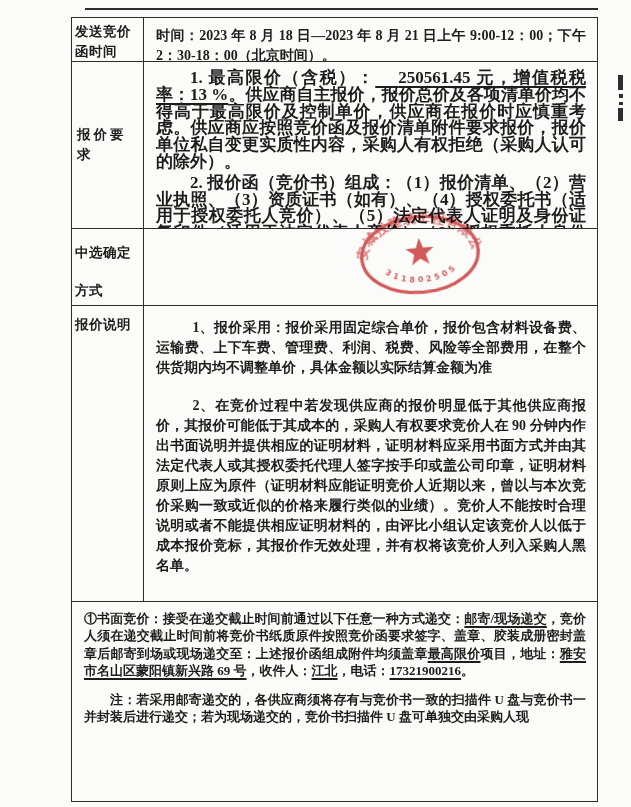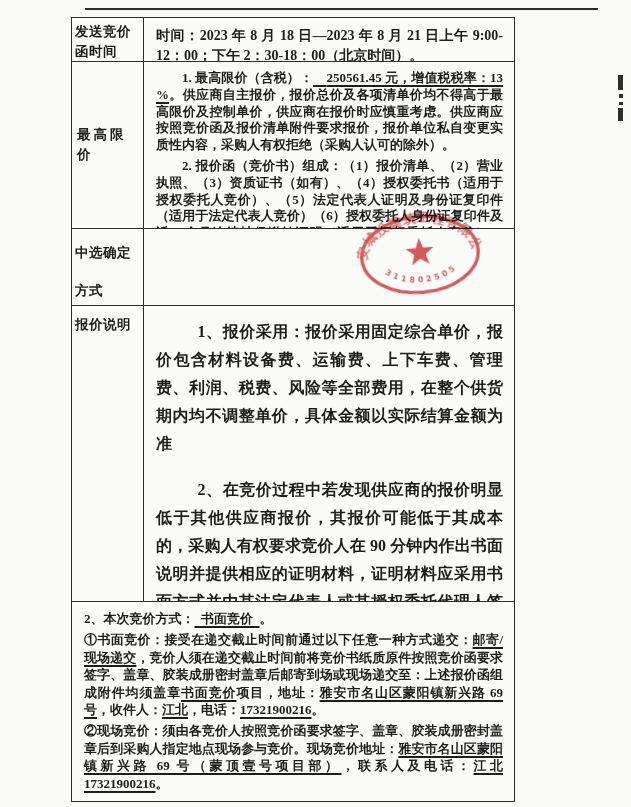--- a/index.html
+++ b/index.html
@@ -14,21 +14,21 @@
   
   .top-cut-line{position:absolute;left:85px;top:8px;width:513px;height:2px;background:#2c2c2c;}
   
   .artifact{position:absolute;background:#2e2e2e;}
   .a1{left:618px;top:75px;width:5px;height:15px;}
   .a2{left:619px;top:94px;width:4px;height:4px;}
   .a3{left:619px;top:102px;width:4px;height:3px;}
   .a4{left:618px;top:108px;width:5px;height:13px;}
 
   .quote-table{
-    position:absolute;left:71px;top:17px;width:444px;
+    position:absolute;left:71px;top:17px;width:527px;
     border:1.6px solid #2c2c2c;
     box-sizing:border-box;
     background:transparent;
   }
   .row{display:flex;box-sizing:border-box;border-bottom:1.6px solid #2c2c2c;overflow:hidden;}
   .row:last-child{border-bottom:none;}
   .row-0{height:44px;}
   .row-1{height:167px;}
   .row-2{height:77px;}
   .row-3{height:296px;justify-content:center;}
@@ -46,23 +46,23 @@
   .row-3 .label-cell{padding-top:9px;}
   .row-4 .label-cell{line-height:39px;padding-top:8px;}
 
   .content-cell{
     flex:1;box-sizing:border-box;overflow:hidden;
     padding:3px 7px 2px 8px;
     font-size:13.5px;line-height:18px;
     text-align:justify;
   }
   .row-0 .content-cell{font-size:14px;line-height:20px;padding-top:4px;}
-  .row-1 .content-cell{line-height:16.8px;font-size:13px;padding-top:4px;}
+  .row-1 .content-cell{line-height:16.8px;font-size:17px;padding-top:4px;}
   .row-2 .content-cell{line-height:19px;padding-top:2px;}
-  .row-3 .content-cell{line-height:28px;font-size:16px;padding-top:8px;}
+  .row-3 .content-cell{line-height:20px;font-size:14px;padding-top:8px;}
   .row-4 .content-cell{line-height:17.4px;font-size:13px;padding-top:4px;}
 
   .para{margin:4px;}
   .para.indent{text-indent:2em;}
   .para.indent3{text-indent:2.6em;}
   .row-3 .para.gap{margin-top:18px;}
   .row-4 .para.gap{margin-top:11px;}
   .u{text-decoration:underline;text-underline-offset:3px;text-decoration-thickness:1.5px;}
 
   
@@ -83,42 +83,40 @@
   <div class="top-cut-line"></div>
 
   <div class="quote-table">
       <div class="row row-0">
         <div class="label-cell">发送竞价函时间</div>
         <div class="content-cell">
           <div class="para"><span>时间：2023 年 8 月 18 日—2023 年 8 月 21 日上午 9:00-12：00；下午 2：30-18：00（北京时间）。</span></div>
         </div>
       </div>
       <div class="row row-1">
-        <div class="label-cell">最高限价</div>
+        <div class="label-cell">报价要求</div>
         <div class="content-cell">
           <div class="para indent"><span>1. 最高限价（含税）：</span><span class="u">&nbsp;&nbsp;&nbsp;&nbsp;</span><span class="u">250561.45 元，增值税税率：13 %</span><span>。供应商自主报价，报价总价及各项清单价均不得高于最高限价及控制单价，供应商在报价时应慎重考虑。供应商应按照竞价函及报价清单附件要求报价，报价单位私自变更实质性内容，采购人有权拒绝（采购人认可的除外）。</span></div>
           <div class="para indent"><span>2. 报价函（竞价书）组成：（1）报价清单、（2）营业执照、（3）资质证书（如有）、（4）授权委托书（适用于授权委托人竞价）、（5）法定代表人证明及身份证复印件（适用于法定代表人竞价）（6）授权委托人身份证复印件及近 3 个月连续社保缴纳证明（适用于授权委托人竞价）、（7）资格要求承诺函。</span></div>
           <div class="para indent"><span>上述报价函组成附件均须盖章，格式自拟，并胶装成册后密封盖章，不得散页和未密封递交。</span></div>
         </div>
       </div>
       <div class="row row-2">
         <div class="label-cell">中选确定方式</div>
       </div>
       <div class="row row-3">
         <div class="label-cell">报价说明</div>
         <div class="content-cell">
           <div class="para indent3"><span>1、报价采用：报价采用固定综合单价，报价包含材料设备费、运输费、上下车费、管理费、利润、税费、风险等全部费用，在整个供货期内均不调整单价，具体金额以实际结算金额为准</span></div>
           <div class="para indent3 gap"><span>2、在竞价过程中若发现供应商的报价明显低于其他供应商报价，其报价可能低于其成本的，采购人有权要求竞价人在 90 分钟内作出书面说明并提供相应的证明材料，证明材料应采用书面方式并由其法定代表人或其授权委托代理人签字按手印或盖公司印章，证明材料原则上应为原件（证明材料应能证明竞价人近期以来，曾以与本次竞价采购一致或近似的价格来履行类似的业绩）。竞价人不能按时合理说明或者不能提供相应证明材料的，由评比小组认定该竞价人以低于成本报价竞标，其报价作无效处理，并有权将该竞价人列入采购人黑名单。</span></div>
         </div>
       </div>
       <div class="row row-4">
         <div class="content-cell">
-          <div class="para"><span>2、本次竞价方式：</span><span class="u">&nbsp;&nbsp;</span><span class="u">书面竞价</span><span class="u">&nbsp;&nbsp;</span><span>。</span></div>
-          <div class="para"><span>①书面竞价：接受在递交截止时间前通过以下任意一种方式递交：</span><span class="u">邮寄/现场递交</span><span>，竞价人须在递交截止时间前将竞价书纸质原件按照竞价函要求签字、盖章、胶装成册密封盖章后邮寄到场或现场递交至：上述报价函组成附件均须盖章</span><span class="u">书面竞价</span><span>项目，地址：</span><span class="u">雅安市名山区蒙阳镇新兴路 69 号</span><span>，收件人：</span><span class="u">江北</span><span>，电话：</span><span class="u">17321900216</span><span>。</span></div>
-          <div class="para"><span>②现场竞价：须由各竞价人按照竞价函要求签字、盖章、胶装成册密封盖章后到采购人指定地点现场参与竞价。现场竞价地址：</span><span class="u">雅安市名山区蒙阳镇新兴路 69 号（蒙顶壹号项目部）</span><span>，联系人及电话：</span><span class="u">江北 17321900216</span><span>。</span></div>
+          <div class="para"><span>①书面竞价：接受在递交截止时间前通过以下任意一种方式递交：</span><span class="u">邮寄/现场递交</span><span>，竞价人须在递交截止时间前将竞价书纸质原件按照竞价函要求签字、盖章、胶装成册密封盖章后邮寄到场或现场递交至：上述报价函组成附件均须盖章</span><span class="u">最高限价</span><span>项目，地址：</span><span class="u">雅安市名山区蒙阳镇新兴路 69 号</span><span>，收件人：</span><span class="u">江北</span><span>，电话：</span><span class="u">17321900216</span><span>。</span></div>
           <div class="para indent gap"><span>注：若采用邮寄递交的，各供应商须将存有与竞价书一致的扫描件 U 盘与竞价书一并封装后进行递交；若为现场递交的，竞价书扫描件 U 盘可单独交由采购人现</span></div>
         </div>
       </div>
     </div>
 
   <div class="seal">
     <svg viewBox="0 0 140 94">
       <defs>
         <path id="arcTop" d="M 12,50 A 58,38 0 0 1 128,50" fill="none"></path>
         <path id="arcBot" d="M 22,47 A 48,30 0 0 0 118,47" fill="none"></path>

